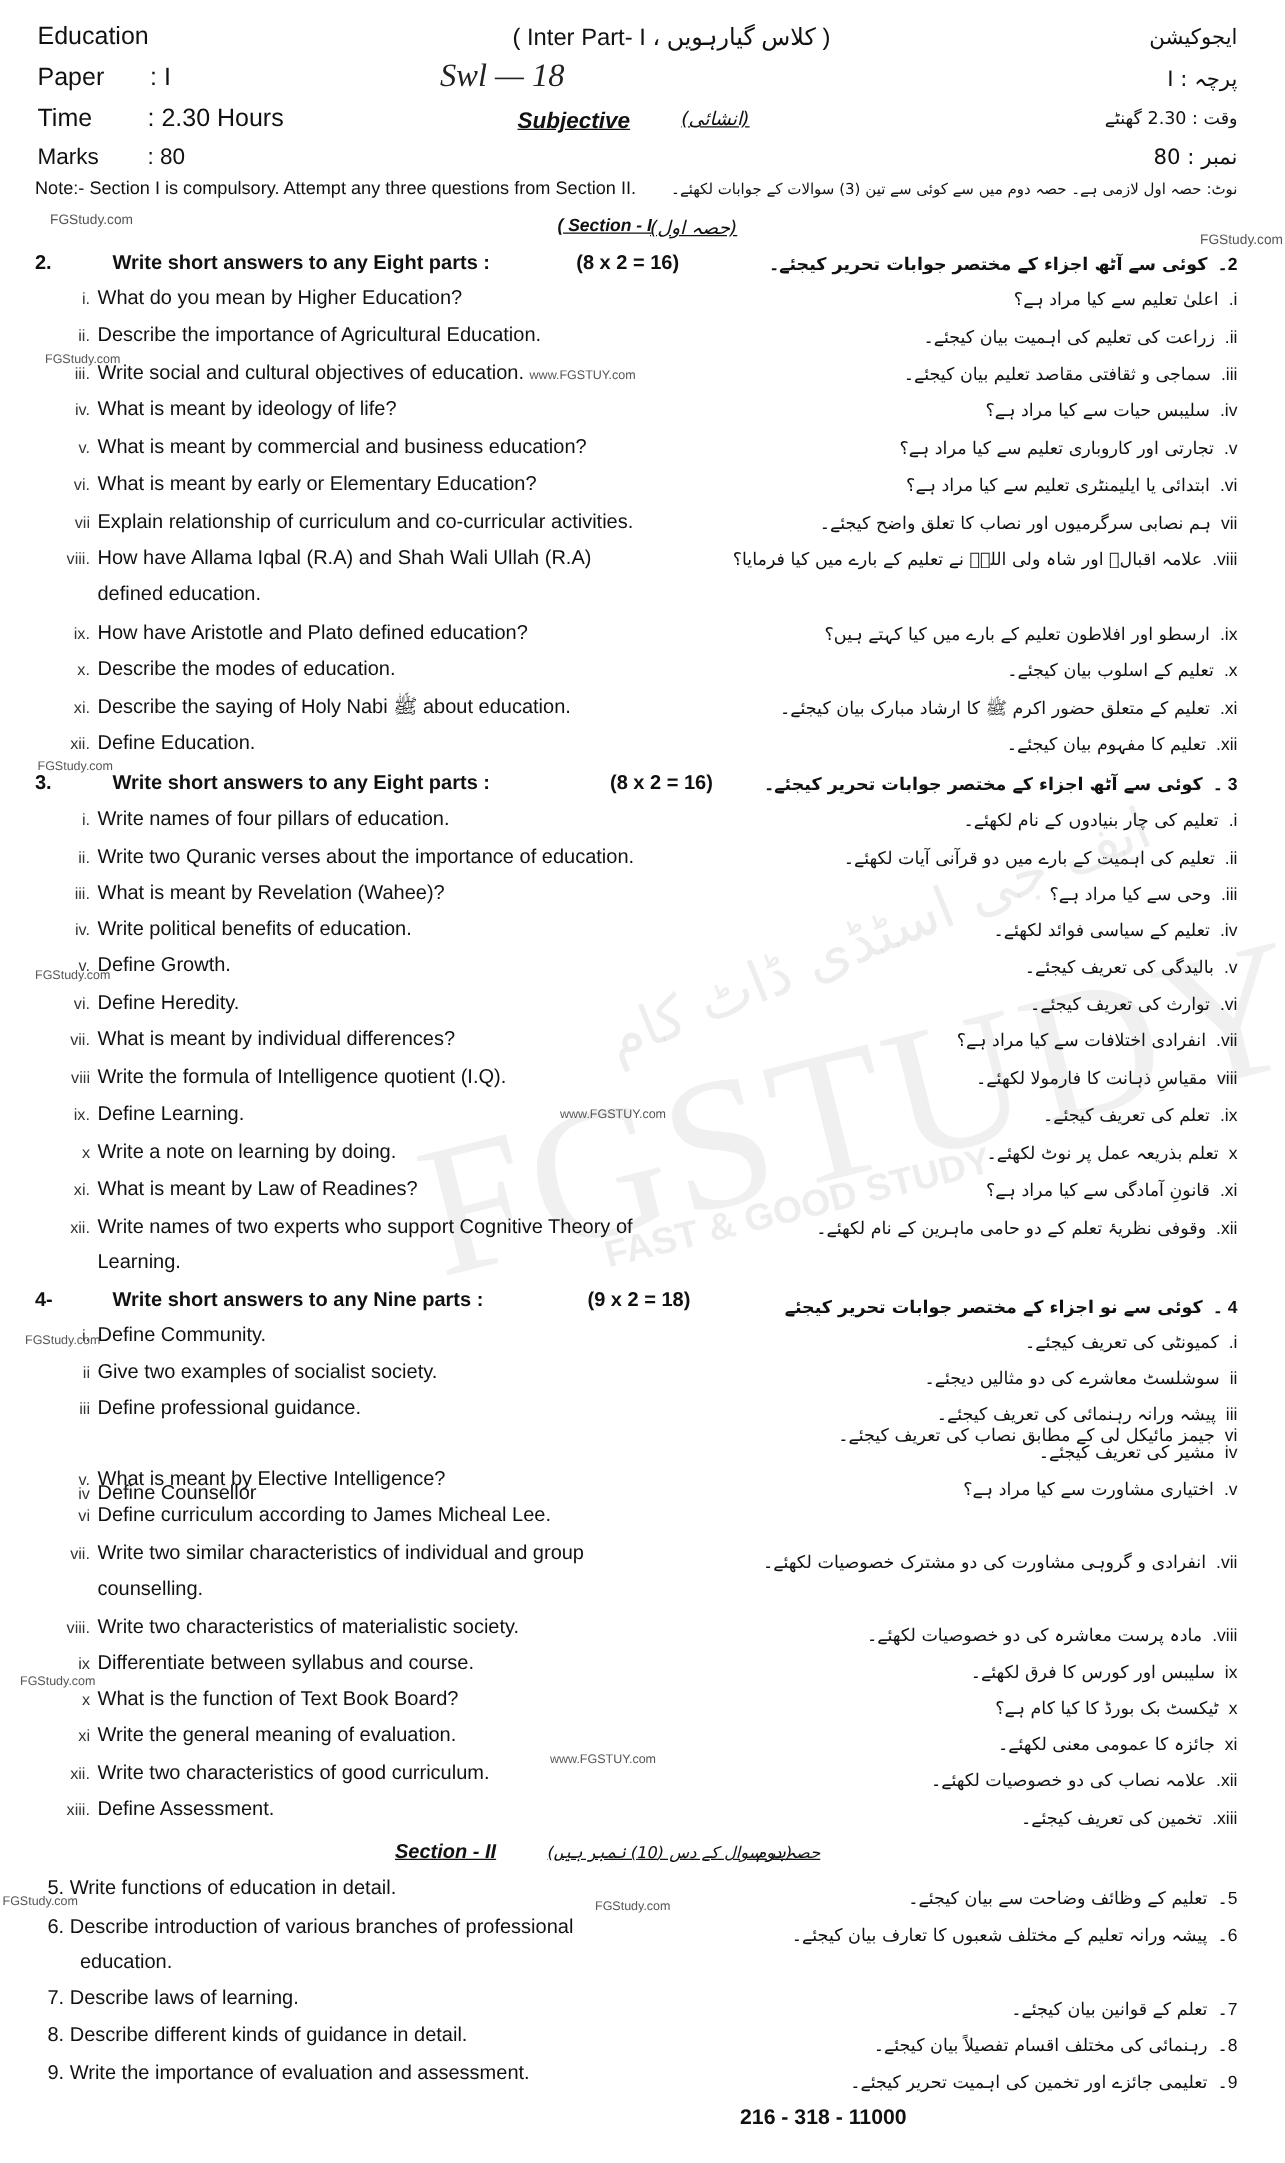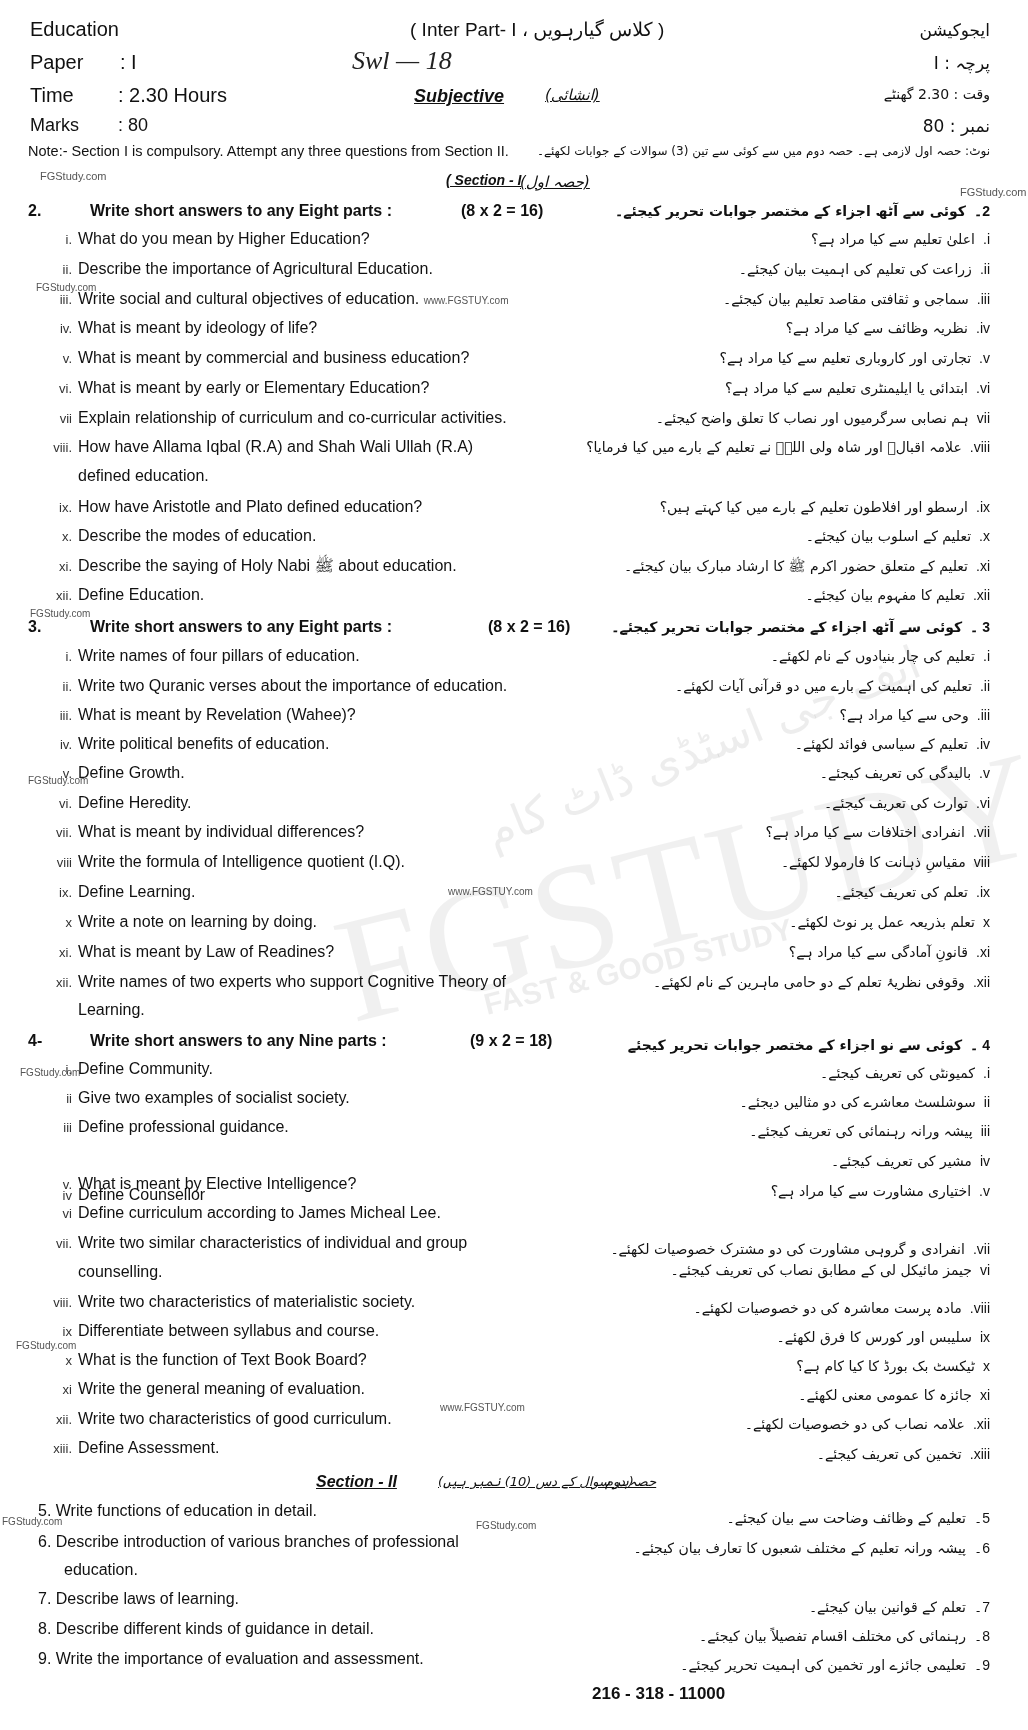--- a/index.html
+++ b/index.html
@@ -73,21 +73,21 @@
   <div class="urow" style="top:228px;"><span class="unum">i.</span><span>اعلیٰ تعلیم سے کیا مراد ہے؟</span></div>
 
   <div class="row" style="top:258px;"><span class="num">ii.</span><span>Describe the importance of  Agricultural Education.</span></div>
   <div class="urow" style="top:258px;"><span class="unum">ii.</span><span>زراعت کی تعلیم کی اہمیت بیان کیجئے۔</span></div>
 
   <div class="wm" style="left:36px; top:282px;">FGStudy.com</div>
   <div class="row" style="top:288px;"><span class="num">iii.</span><span>Write social and cultural objectives of education.</span> <span class="wm" style="position:static; font-size:10px;">www.FGSTUY.com</span></div>
   <div class="urow" style="top:288px;"><span class="unum">iii.</span><span>سماجی و ثقافتی مقاصد تعلیم بیان کیجئے۔</span></div>
 
   <div class="row" style="top:317px;"><span class="num">iv.</span><span>What is meant by ideology of life?</span></div>
-  <div class="urow" style="top:317px;"><span class="unum">iv.</span><span>نظریہ وظائف سے کیا مراد ہے؟</span></div>
+  <div class="urow" style="top:317px;"><span class="unum">iv.</span><span>سلیبس حیات سے کیا مراد ہے؟</span></div>
 
   <div class="row" style="top:347px;"><span class="num">v.</span><span>What is meant by commercial and business education?</span></div>
   <div class="urow" style="top:347px;"><span class="unum">v.</span><span>تجارتی اور کاروباری تعلیم سے کیا مراد ہے؟</span></div>
 
   <div class="row" style="top:377px;"><span class="num">vi.</span><span>What is meant by early or Elementary Education?</span></div>
   <div class="urow" style="top:377px;"><span class="unum">vi.</span><span>ابتدائی یا ایلیمنٹری تعلیم سے کیا مراد ہے؟</span></div>
 
   <div class="row" style="top:407px;"><span class="num">vii</span><span>Explain relationship of curriculum and co-curricular activities.</span></div>
   <div class="urow" style="top:407px;"><span class="unum">vii</span><span>ہم نصابی سرگرمیوں اور نصاب کا تعلق واضح کیجئے۔</span></div>
 
@@ -173,21 +173,21 @@
   <div class="row" style="top:1116px;"><span class="num">iii</span><span>Define professional guidance.</span></div>
   <div class="urow" style="top:1120px;"><span class="unum">iii</span><span>پیشہ ورانہ رہنمائی کی تعریف کیجئے۔</span></div>
 
   <div class="row" style="top:1144px;margin-top:40px;"><span class="num">iv</span><span>Define Counsellor</span></div>
   <div class="urow" style="top:1150px;"><span class="unum">iv</span><span>مشیر کی تعریف کیجئے۔</span></div>
 
   <div class="row" style="top:1173px;"><span class="num">v.</span><span>What is meant by Elective  Intelligence?</span></div>
   <div class="urow" style="top:1180px;"><span class="unum">v.</span><span>اختیاری مشاورت سے کیا مراد ہے؟</span></div>
 
   <div class="row" style="top:1202px;"><span class="num">vi</span><span>Define curriculum according to James Micheal Lee.</span></div>
-  <div class="urow" style="top:1259px;"><span class="unum">vi</span><span>جیمز مائیکل لی کے مطابق نصاب کی تعریف کیجئے۔</span></div>
+  <div class="urow" style="top:1137px;"><span class="unum">vi</span><span>جیمز مائیکل لی کے مطابق نصاب کی تعریف کیجئے۔</span></div>
 
   <div class="row" style="top:1232px;"><span class="num">vii.</span><span>Write two similar characteristics of individual and group</span></div>
   <div class="cont" style="top:1261px;">counselling.</div>
   <div class="urow" style="top:1238px;"><span class="unum">vii.</span><span>انفرادی و گروہی مشاورت کی دو مشترک خصوصیات لکھئے۔</span></div>
 
   <div class="row" style="top:1291px;"><span class="num">viii.</span><span>Write two characteristics of materialistic society.</span></div>
   <div class="urow" style="top:1297px;"><span class="unum">viii.</span><span>مادہ پرست معاشرہ کی دو خصوصیات لکھئے۔</span></div>
 
   <div class="row" style="top:1320px;"><span class="num">ix</span><span>Differentiate between syllabus and course.</span></div>
   <div class="urow" style="top:1326px;"><span class="unum">ix</span><span>سلیبس اور کورس کا فرق لکھئے۔</span></div>

